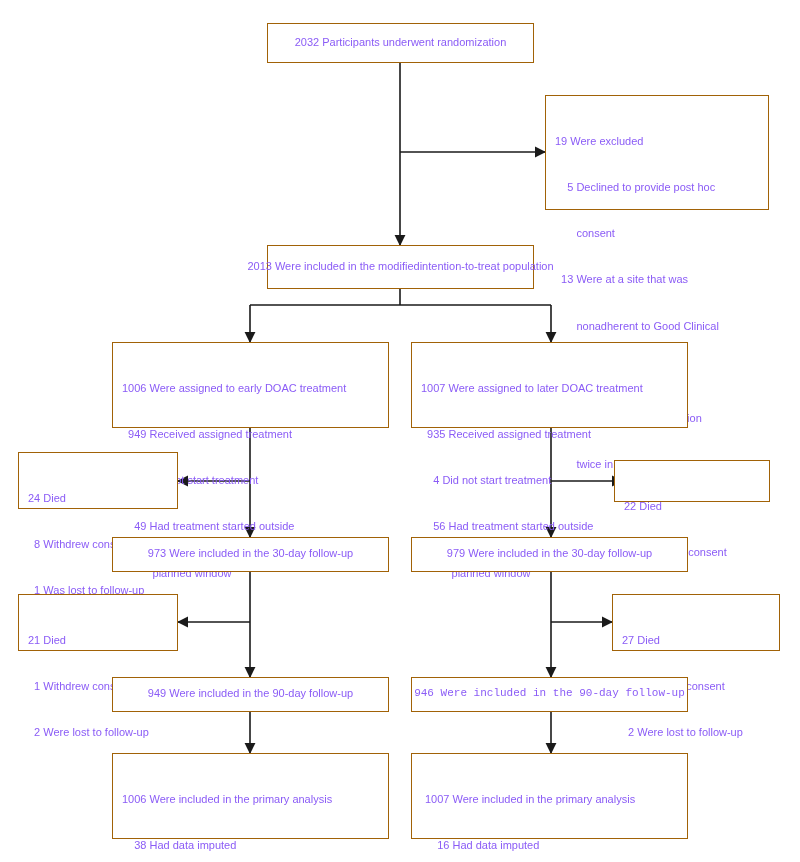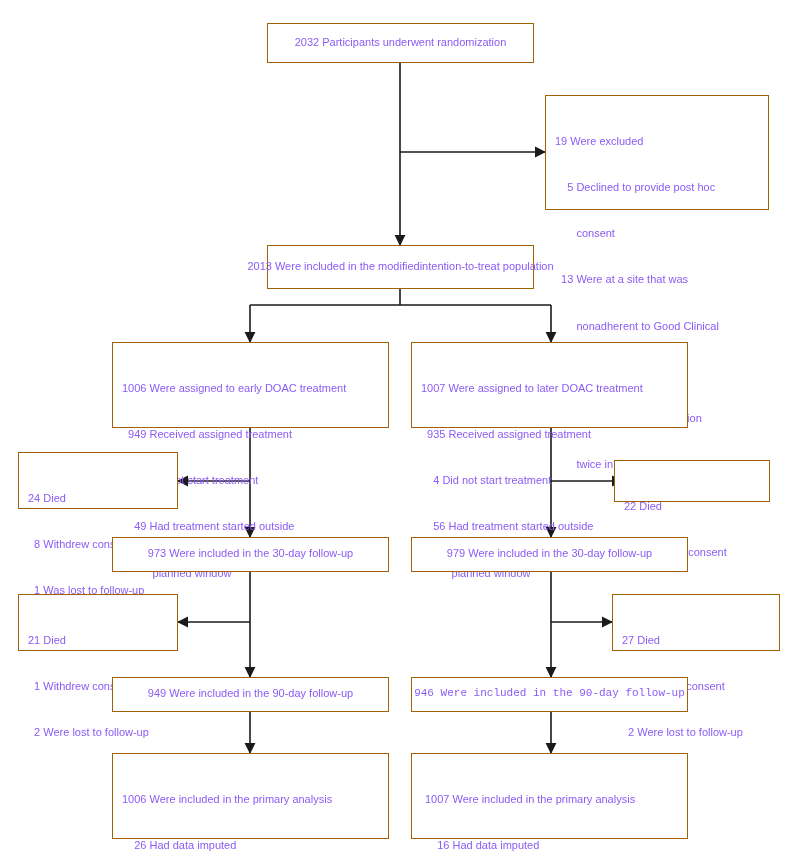--- a/index.html
+++ b/index.html
@@ -162,21 +162,21 @@
     <span class="line">949 Were included in the 90-day follow-up</span>
   </div>
 
   <div class="box center" style="left:411px; top:677px; width:277px; height:35px;
               display:flex; align-items:center; justify-content:center;font-family:Liberation Mono, monospace;">
     <span class="line">946 Were included in the 90-day follow-up</span>
   </div>
 
   <div class="box" style="left:112px; top:753px; width:277px; height:86px;">
     <span class="line">1006 Were included in the primary analysis</span>
-    <span class="line">    26 Had data imputed</span>
+    <span class="line">    38 Had data imputed</span>
     
     
     
   </div>
 
   <div class="box" style="left:411px; top:753px; width:277px; height:86px;padding-left:13px;">
     <span class="line">1007 Were included in the primary analysis</span>
     <span class="line">    16 Had data imputed</span>
     
     

